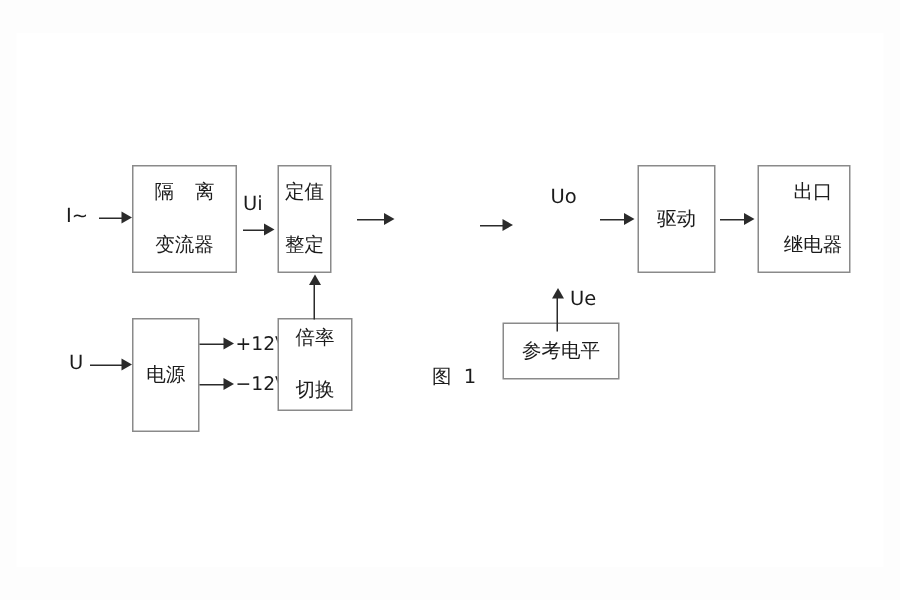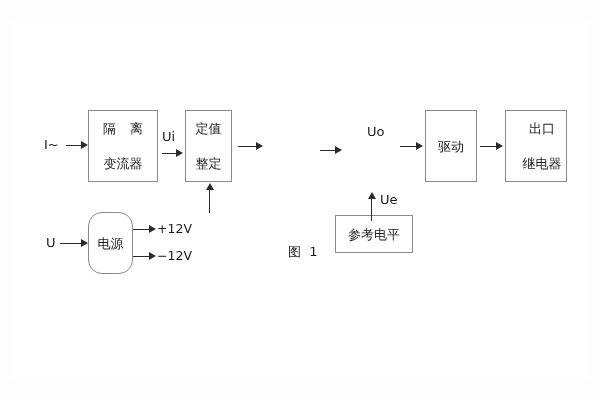--- a/index.html
+++ b/index.html
@@ -117,21 +117,21 @@
 
   <div class="blk" style="left:88px; top:110px; width:70px; height:72px;">
     <span class="ln spaced">隔 离</span>
     <span class="ln">变流器</span>
   </div>
 
   <div class="lbl" style="left:162px; top:130px;">Ui</div>
   <div class="hline" style="left:162px; top:153px; width:15px;"></div>
   <div class="arrow-r" style="left:176px; top:149px;"></div>
 
-  <div class="blk" style="left:185px; top:110px; width:47px; height:72px;">
+  <div class="blk" style="left:185px; top:110px; width:36px; height:72px;">
     <span class="ln">定值</span>
     <span class="ln">整定</span>
   </div>
 
   <div class="hline" style="left:238px; top:146px; width:19px;"></div>
   <div class="arrow-r" style="left:256px; top:142px;"></div>
 
 
   <div class="lbl" style="left:320px; top:125px;margin-left:47px;">Uo</div>
   <div class="hline" style="left:320px; top:150px; width:16px;"></div>
@@ -150,32 +150,36 @@
 
   <div class="blk" style="left:505px; top:110px; width:62px; height:72px;padding-left:12px;">
     <span class="ln">出口</span>
     <span class="ln">继电器</span>
   </div>
 
   <div class="lbl" style="left:46px; top:236px;">U</div>
   <div class="hline" style="left:60px; top:243px; width:22px;"></div>
   <div class="arrow-r" style="left:81px; top:239px;"></div>
 
-  <div class="blk one-line" style="left:88px; top:212px; width:45px; height:62px;border-radius:14px;">
+  <div class="blk one-line" style="left:88px; top:212px; width:45px; height:76px;">
     <span class="ln">电源</span>
   </div>
 
   <div class="hline" style="left:133px; top:229px; width:18px;"></div>
   <div class="arrow-r" style="left:149px; top:225px;"></div>
   <div class="lbl sm" style="left:157px; top:223px;">+12V</div>
 
   <div class="hline" style="left:133px; top:256px; width:18px;"></div>
   <div class="arrow-r" style="left:149px; top:252px;"></div>
   <div class="lbl sm" style="left:157px; top:250px;">−12V</div>
 
+  <div class="blk" style="left:185px; top:212px; width:50px; height:62px;">
+    <span class="ln">倍率</span>
+    <span class="ln">切换</span>
+  </div>
 
   <div class="vline" style="left:209px; top:189px; height:24px;"></div>
   <div class="arrow-u" style="left:206px; top:183px;"></div>
 
   <div class="blk one-line" style="left:335px; top:215px; width:78px; height:38px;">
     <span class="ln">参考电平</span>
   </div>
 
   <div class="vline" style="left:371px; top:198px; height:23px;"></div>
   <div class="arrow-u" style="left:368px; top:192px;"></div>

